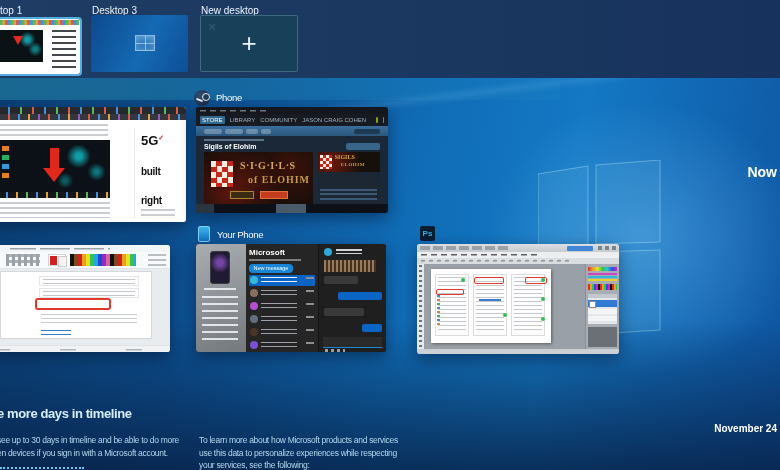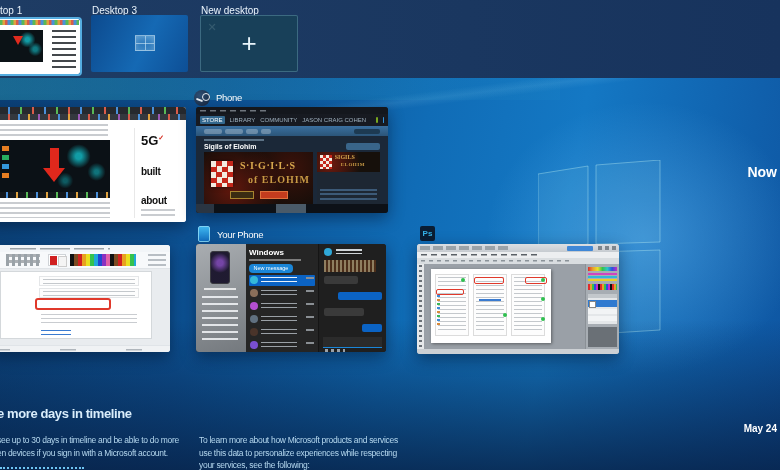--- a/index.html
+++ b/index.html
@@ -308,21 +308,21 @@
       <div class="pc-shot">
         <div class="pc-icons"></div>
         <div class="pc-arrow-stem"></div>
         <div class="pc-arrow-head"></div>
         <div class="pc-taskbar"></div>
       </div>
       <div class="pc-bars2 txtbars"></div>
       <div class="pc-ad">
         <div class="pc-5g"><span>5G</span><sup>✓</sup></div>
         <div class="pc-built">built</div>
-        <div class="pc-built">about</div>
+        <div class="pc-built">right</div>
         <div class="txtbars"></div>
         <div class="pc-vz"><span>verizon</span><i>✔</i></div>
       </div>
     </div>
   </div>
 
   <div class="steam-icon"></div>
   <div class="win-title" style="left:216px; top:92px;">Phone</div>
   <div class="app-win st-win">
     <div class="st-titlebar"></div>
@@ -400,21 +400,21 @@
 
   <div class="yp-icon"></div>
   <div class="win-title" style="left:217px; top:229px;">Your Phone</div>
   <div class="app-win yp-win">
     <div class="yp-side">
       <div class="yp-phone"></div>
       <div class="yp-phone-name"></div>
       <div class="yp-nav"></div>
     </div>
     <div class="yp-mid">
-      <div class="yp-msg-title">Windows</div>
+      <div class="yp-msg-title">Microsoft</div>
       <div class="yp-sync"></div>
       <div class="yp-newmsg">New message</div>
       <div class="yp-row sel">
           <span class="av" style="background:#35b8d8;"></span>
           <span class="ln"></span>
           <span class="tm"></span>
         </div>
       <div class="yp-row">
           <span class="av" style="background:#8a6f5a;"></span>
           <span class="ln"></span>
@@ -499,21 +499,21 @@
           <div class="sel"></div>
           <div class="rw"></div>
             <div class="rw"></div>
         </div>
         <div class="ps-panel-dark"></div>
       </div>
     </div>
     <div class="ps-status"></div>
   </div>
 
-  <div class="date-label">May 24</div>
+  <div class="date-label">November 24</div>
 
   <div class="ft-heading">e more days in timeline</div>
   <div class="ft-line ft-l1">see up to 30 days in timeline and be able to do more</div>
   <div class="ft-line ft-l2">en devices if you sign in with a Microsoft account.</div>
   <div class="ft-line ft-r1">To learn more about how Microsoft products and services</div>
   <div class="ft-line ft-r2">use this data to personalize experiences while respecting</div>
   <div class="ft-line ft-r3">your services, see the following:</div>
   <div class="ft-link"></div>
 
 </div>

